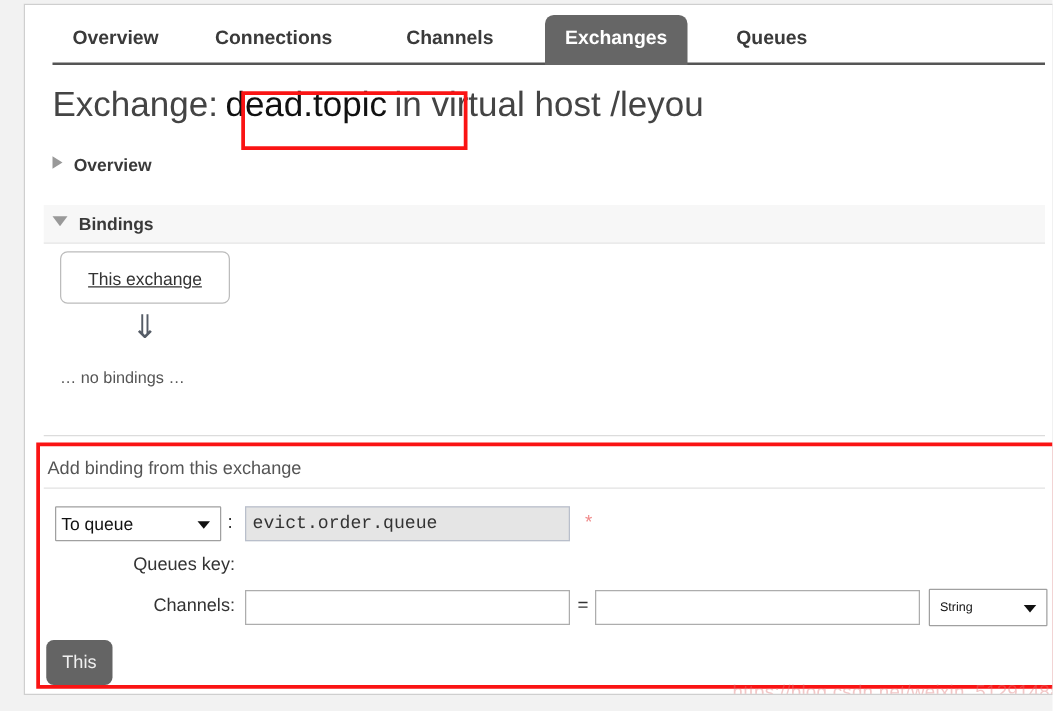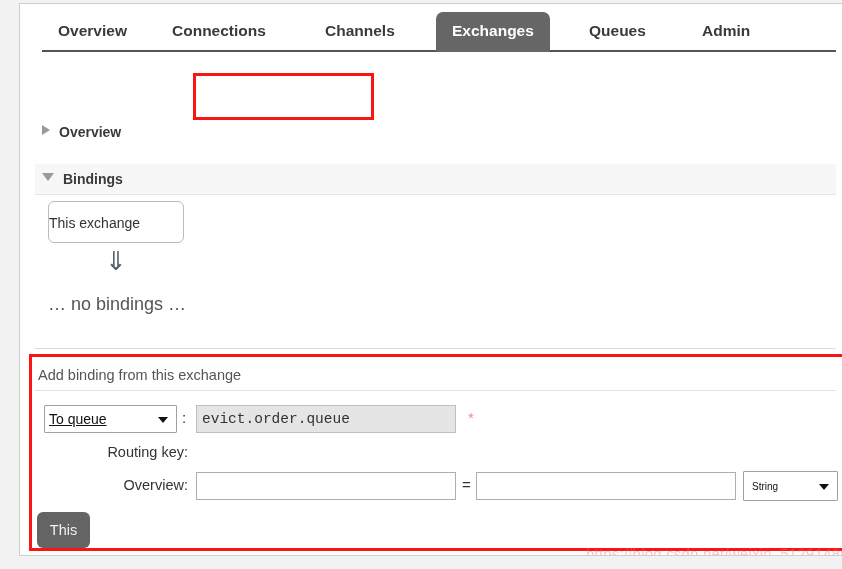--- a/index.html
+++ b/index.html
@@ -124,42 +124,44 @@
   #bindings-head { top: 167px; }
 
   
   #this-exchange {
     position: absolute;
     left: 28px;
     top: 197px;
     width: 136px;
     height: 42px;
     line-height: 42px;
+    text-align: center;
     border: 1px solid #bcbcbc;
     border-radius: 6px;
     background: #ffffff;
     font-size: 14px;
     color: #333333;
     box-sizing: border-box;
+    text-decoration: underline;
   }
   #down-arrow {
     position: absolute;
     left: 28px;
     top: 244px;
     width: 136px;
     text-align: center;
     font-size: 26px;
     color: #555c66;
     line-height: 26px;
   }
   #no-bindings {
     position: absolute;
     left: 28px;
     top: 290px;
-    font-size: 18px;
+    font-size: 13px;
     color: #555555;
     white-space: nowrap;
   }
 
   #divider {
     position: absolute;
     left: 15px;
     right: 6px;
     top: 344px;
     height: 1px;
@@ -217,21 +219,21 @@
     margin-top: -2px;
     width: 0;
     height: 0;
     border-left: 5px solid transparent;
     border-right: 5px solid transparent;
     border-top: 6px solid #111111;
     pointer-events: none;
   }
 
   #to-queue-wrap { left: 24px; top: 401px; width: 133px; height: 28px; }
-  #to-queue { left: 0; top: 0; width: 133px; height: 28px; text-decoration: underline; }
+  #to-queue { left: 0; top: 0; width: 133px; height: 28px; }
 
   #colon {
     position: absolute;
     left: 162px;
     top: 405px;
     font-size: 15px;
     color: #333333;
   }
 
   input.txt {
@@ -321,24 +323,24 @@
 <body>
 
 <div id="page-frame">
 
   <div id="tabbar">
     <div class="tab" style="left:22px;">Overview</div>
     <div class="tab" style="left:136px;">Connections</div>
     <div class="tab" style="left:289px;">Channels</div>
     <div class="tab active" style="left:416px;">Exchanges</div>
     <div class="tab" style="left:553px;">Queues</div>
-    <div class="tab" style="left:666px;">Admin</div>
     <div id="tabbar-underline"></div>
   </div>
 
+  <div id="title"><span>Exchange:</span><span class="name">dead.topic</span><span>in virtual host /leyou</span></div>
 
   <div class="section-head" id="overview-head"><span class="tri right"></span><span>Overview</span></div>
 
   <div id="bindings-band"></div>
   <div class="section-head" id="bindings-head"><span class="tri down"></span><span>Bindings</span></div>
 
   <div id="this-exchange">This exchange</div>
   <div id="down-arrow">⇓</div>
   <div id="no-bindings">… no bindings …</div>
 
@@ -349,23 +351,23 @@
 
   <div class="selwrap" id="to-queue-wrap">
     <select class="mini" id="to-queue"><option>To queue</option><option>To exchange</option></select>
     <span class="caret"></span>
   </div>
   <div id="colon">:</div>
 
   <input class="txt filled" id="dest-input" type="text" value="evict.order.queue" style="">
   <span id="req-star">*</span>
 
-  <div class="row-label" id="rk-label">Routing key:</div>
-
-  <div class="row-label" id="args-label">Overview:</div>
+  <div class="row-label" id="rk-label">Queues key:</div>
+
+  <div class="row-label" id="args-label">Channels:</div>
   <input class="txt empty" id="args-key" type="text" value="" style="">
   <span id="eq">=</span>
   <input class="txt empty" id="args-val" type="text" value="" style="">
 
   <div class="selwrap" id="type-wrap">
     <select class="mini" id="type-select"><option>String</option><option>Number</option><option>Boolean</option><option>List</option></select>
     <span class="caret"></span>
   </div>
 
   <button id="bind-button">This</button>

